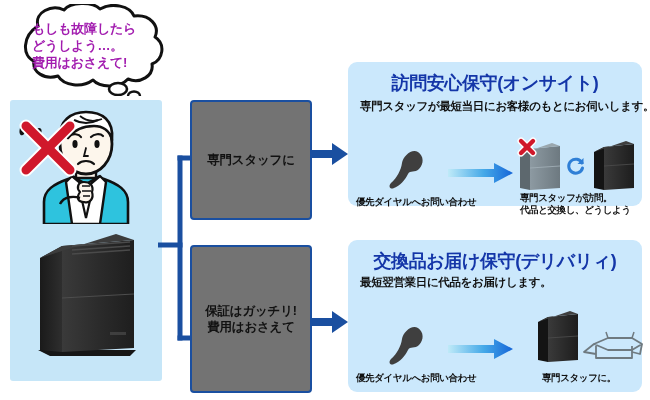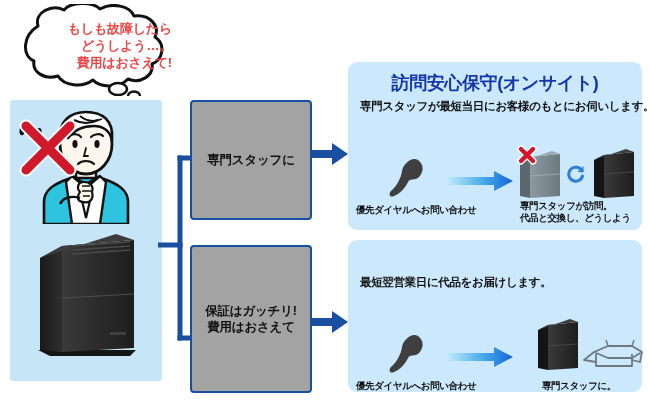--- a/index.html
+++ b/index.html
@@ -12,23 +12,23 @@
   }
   .stage{position:absolute;left:0;top:0;width:650px;height:400px;}
 
   
   .thought{
     position:absolute;left:8px;top:4px;width:172px;height:92px;
   }
   .thought svg{position:absolute;left:0;top:0;}
   .thought-text{
     position:absolute;left:24px;top:16px;width:140px;
-    font-size:13px;font-weight:bold;color:#ef4444;
+    font-size:13px;font-weight:bold;color:#a21caf;
     line-height:1.32;letter-spacing:-0.2px;
-    text-align:right;
+    text-align:left;
   }
   .thought-text div{white-space:nowrap;}
 
   
   .left-panel{
     position:absolute;left:10px;top:100px;width:152px;height:281px;
     background:#c6e6f8;border-radius:3px;
   }
 
   
@@ -38,21 +38,21 @@
   
   .nas-left{position:absolute;left:22px;top:132px;width:110px;height:132px;}
   .redx-left{position:absolute;left:2px;top:12px;width:72px;height:72px;}
 
   
   .tree{position:absolute;left:158px;top:100px;width:46px;height:290px;}
 
   
   .mid-box{
     position:absolute;
-    background:#a3a3a3;
+    background:#737373;
     border:2px solid #1a4fa0;
     border-radius:4px;
     box-sizing:border-box;
     display:flex;align-items:center;justify-content:center;
   }
   .mid-box-1{left:190px;top:100px;width:122px;height:120px;}
   .mid-box-2{left:190px;top:245px;width:122px;height:148px;}
   .mid-label{
     font-size:12.5px;font-weight:bold;color:#111111;
     line-height:1.3;text-align:center;letter-spacing:-0.2px;
@@ -64,41 +64,41 @@
   .r-arrow-1{left:310px;top:140px;}
   .r-arrow-2{left:310px;top:308px;}
 
   
   .panel{
     position:absolute;
     background:#cbe8fc;
     border-radius:9px;
     box-sizing:border-box;
   }
-  .panel-1{left:348px;top:62px;width:294px;height:168px;}
+  .panel-1{left:348px;top:62px;width:294px;height:144px;}
   .panel-2{left:348px;top:240px;width:294px;height:152px;}
 
   .panel-title{
     position:absolute;left:0;top:9px;width:100%;
     text-align:center;
     font-size:18px;font-weight:bold;
     color:#1436a8;
     letter-spacing:-0.4px;
     white-space:nowrap;
   }
   .panel-body{
     position:absolute;left:12px;top:36px;width:274px;
     font-size:11.5px;font-weight:bold;color:#111111;
     line-height:1.42;letter-spacing:-0.35px;
   }
   .panel-body div{white-space:nowrap;}
   .panel-2 .panel-body{top:34px;}
 
   
-  .flow{position:absolute;left:0;top:16px;width:100%;height:100%;}
+  .flow{position:absolute;left:0;top:8px;width:100%;height:100%;}
   .phone{position:absolute;width:42px;height:46px;}
   .phone-1{left:40px;top:78px;}
   .phone-2{left:40px;top:76px;}
   .flow-arrow{position:absolute;width:66px;height:22px;}
   .flow-arrow-1{left:100px;top:92px;}
   .flow-arrow-2{left:100px;top:90px;}
 
   .cap{
     position:absolute;font-size:9.5px;font-weight:bold;color:#111111;
     line-height:1.28;letter-spacing:-0.4px;white-space:nowrap;
@@ -317,20 +317,21 @@
 
       <div class="cap cap-left-1">優先ダイヤルへお問い合わせ</div>
       <div class="cap cap-right-1">
         <div>専門スタッフが訪問。</div>
         <div>代品と交換し、どうしよう</div>
       </div>
     </div>
   </div>
 
   <div class="panel panel-2">
+    <div class="panel-title">交換品お届け保守(デリバリィ)</div>
     <div class="panel-body">
       <div>最短翌営業日に代品をお届けします。</div>
     </div>
 
     <div class="flow">
       <svg class="phone phone-2" viewBox="0 0 42 46">
         <path d="M30 4 C36 8 36 16 31 21 C27 25 22 22 20 26
                  C17 32 12 38 6 40 C2 42 0 38 3 35
                  C9 30 13 22 14 15 C15 8 24 0 30 4 Z" fill="#3f3f3f"></path>
       </svg>

